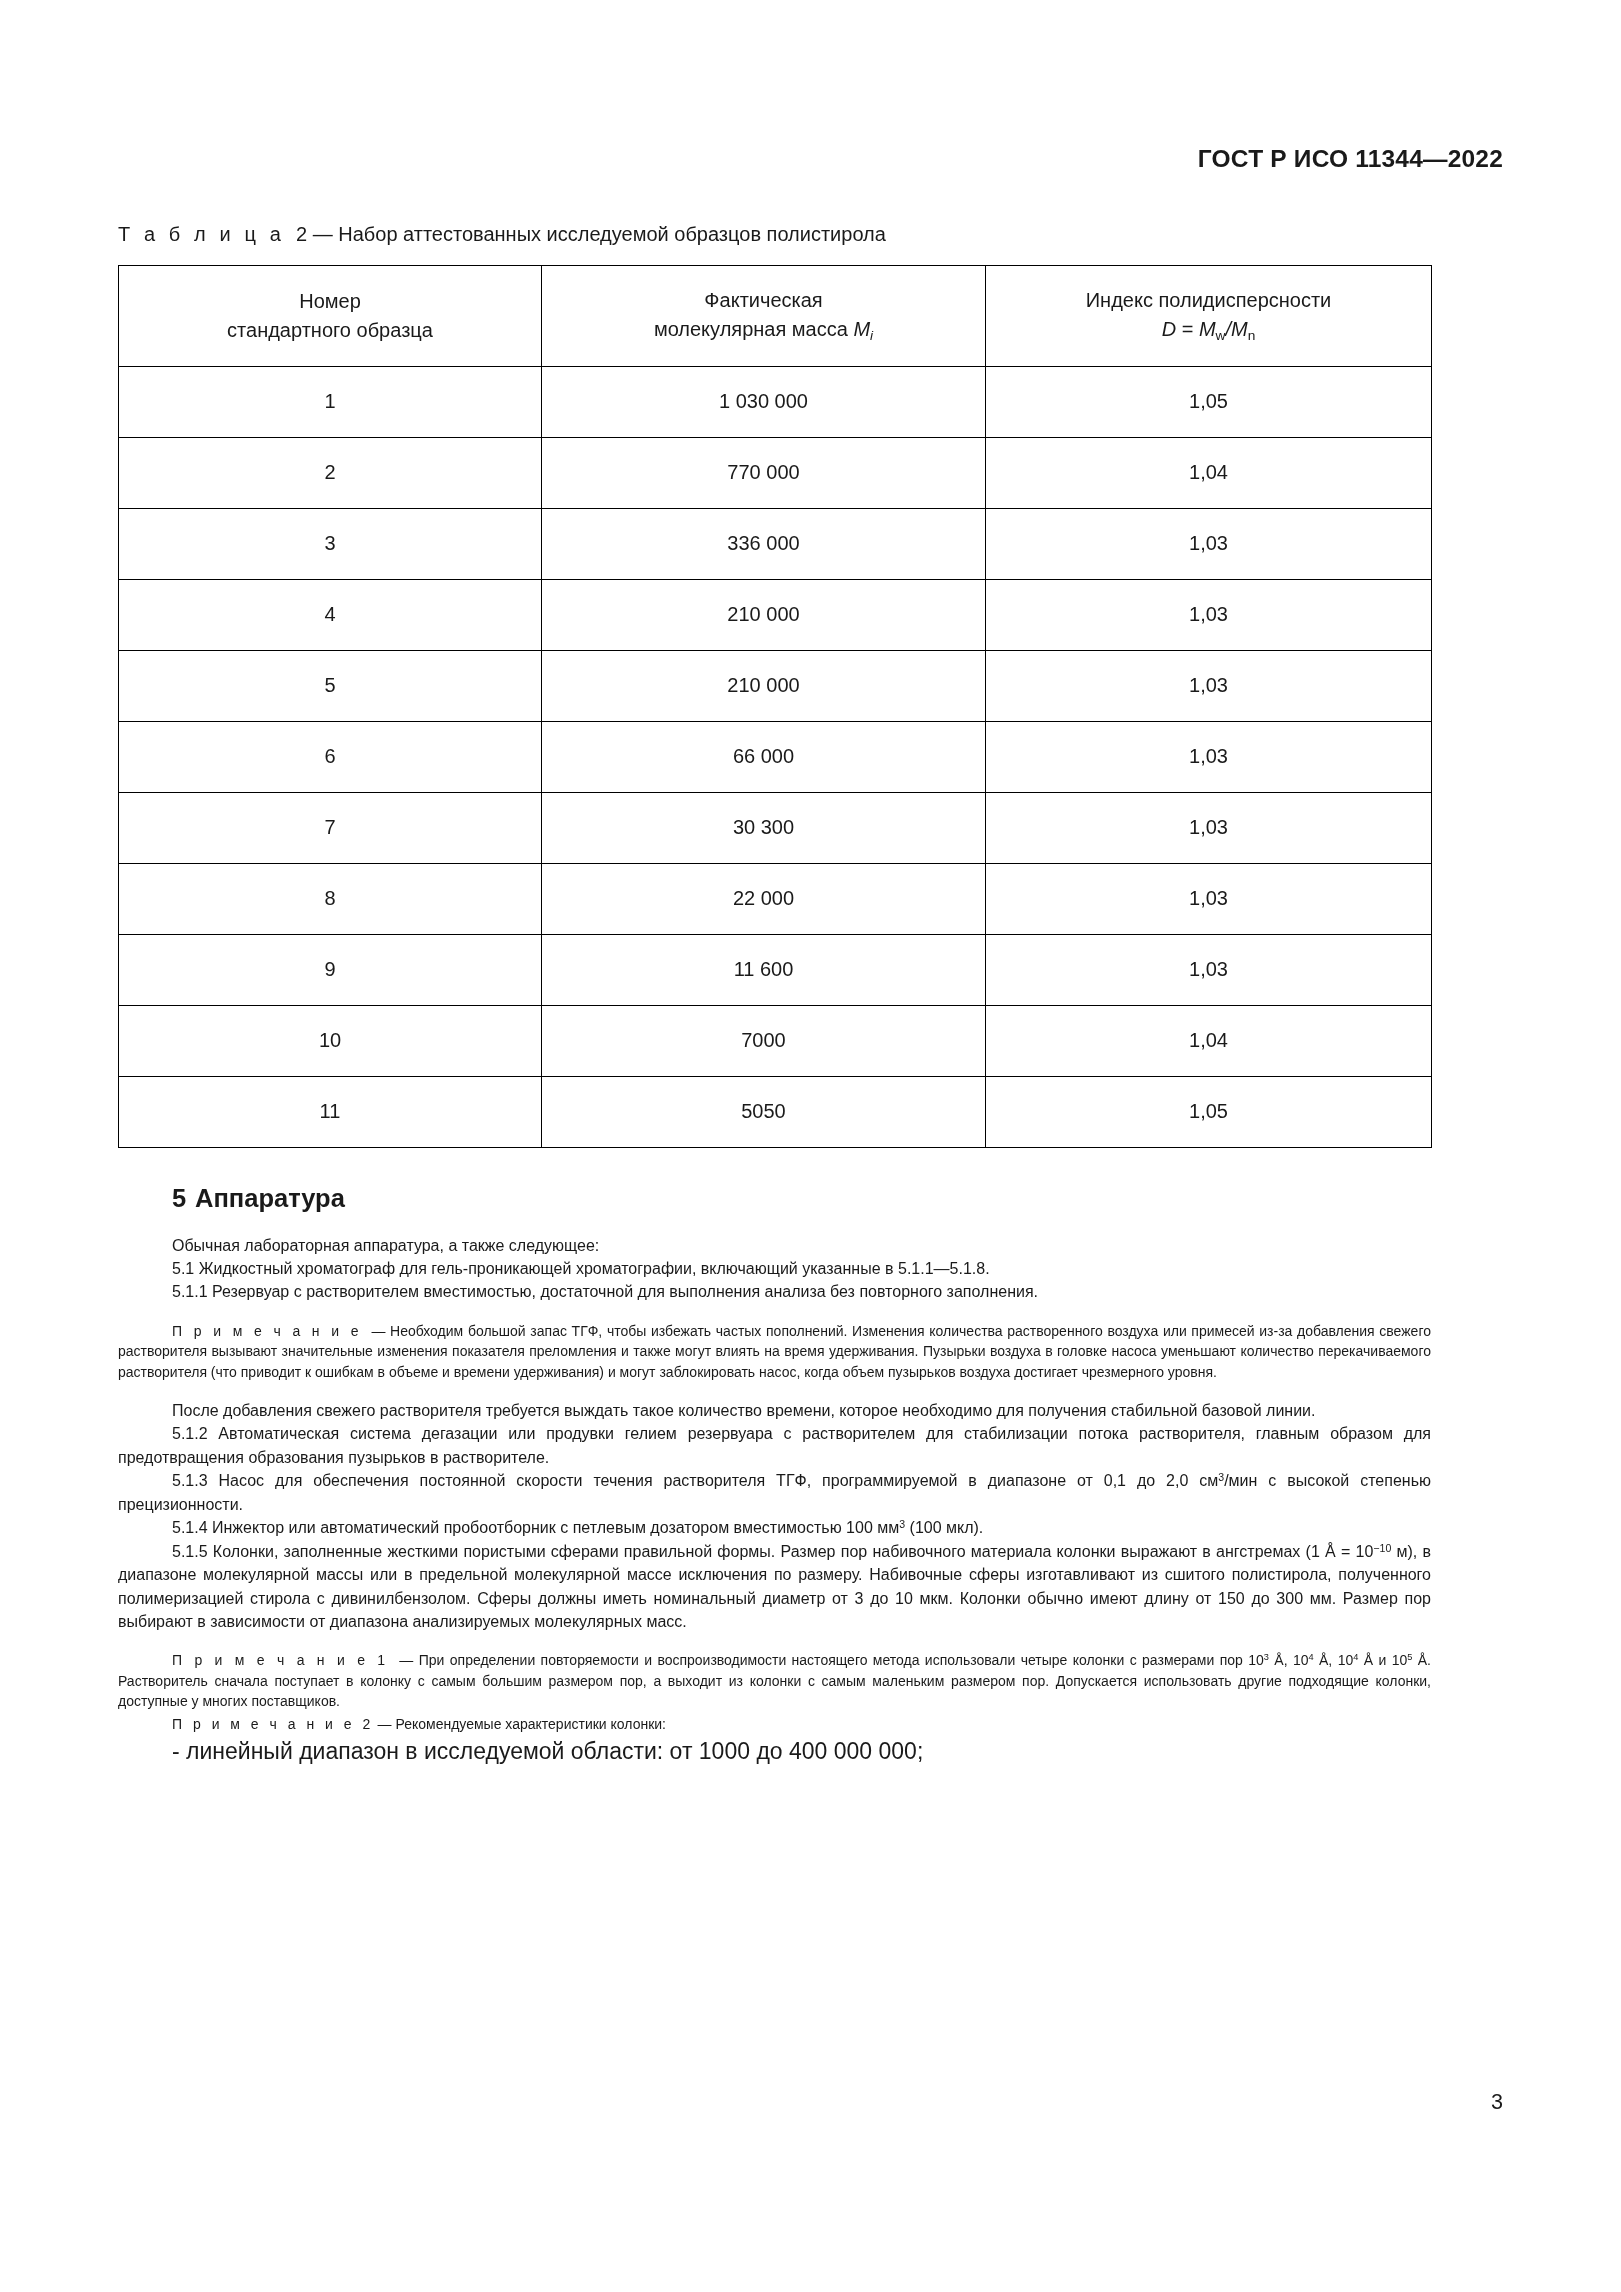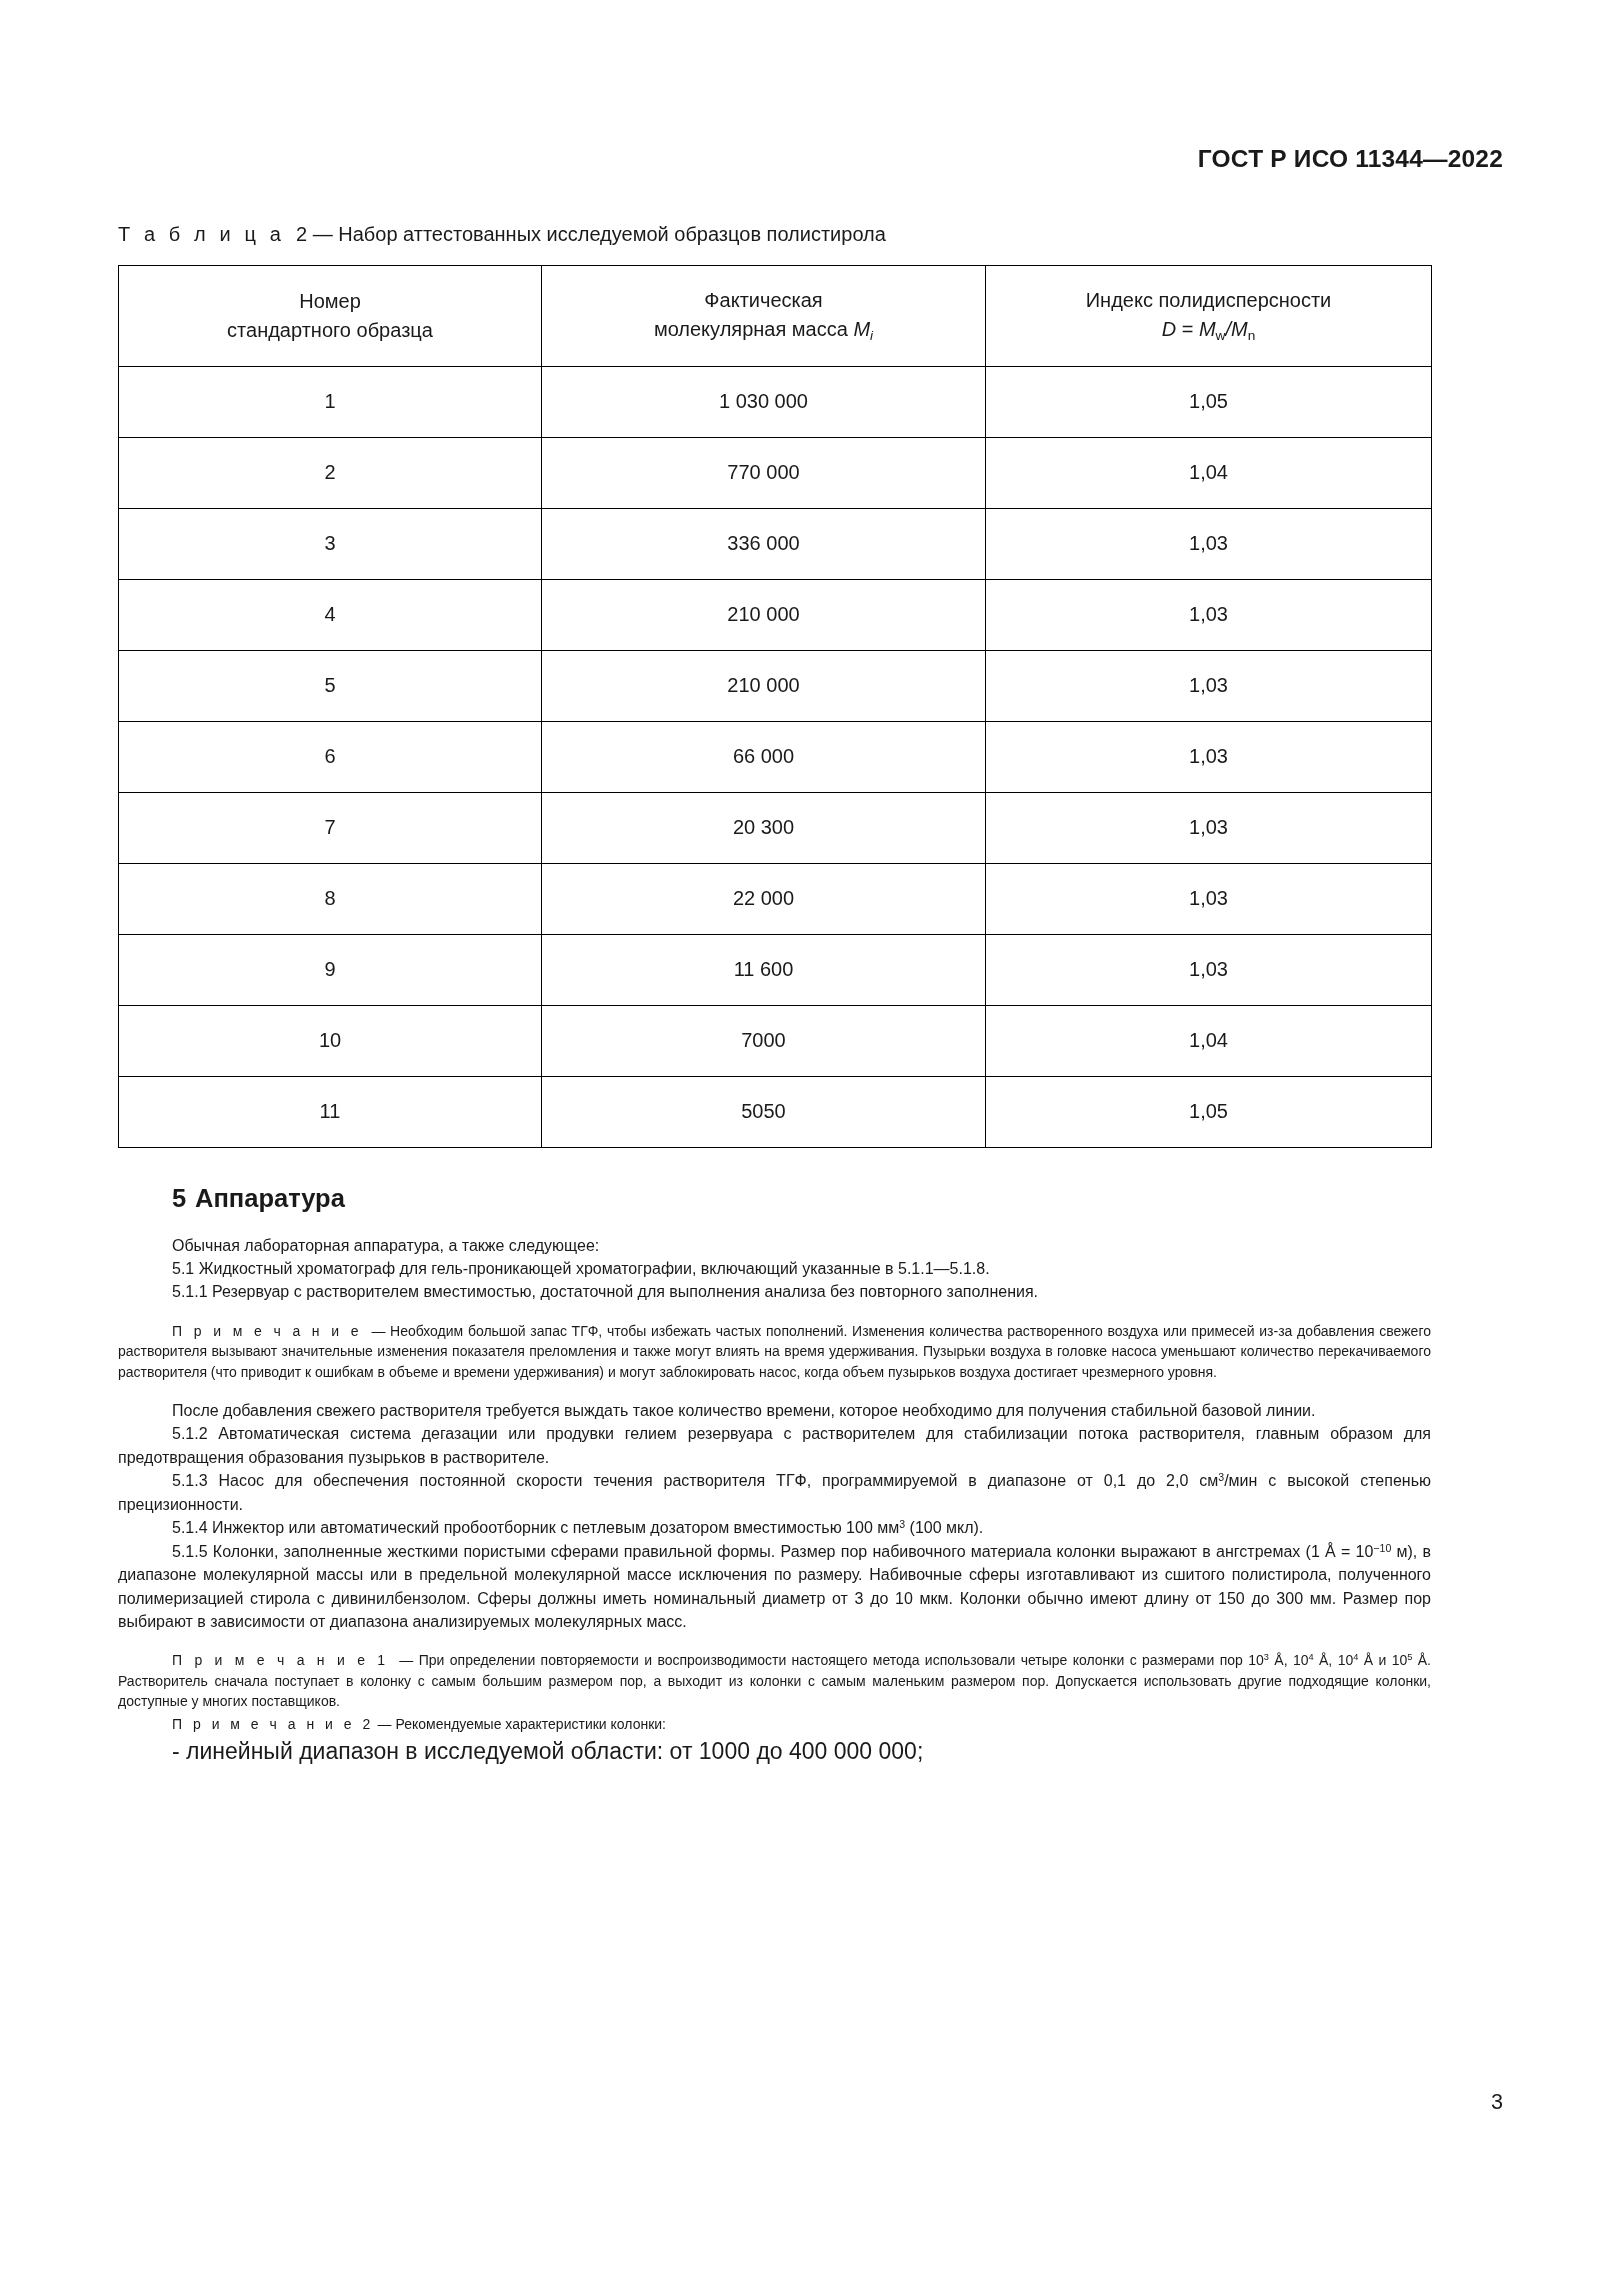--- a/index.html
+++ b/index.html
@@ -208,21 +208,21 @@
           <td>210 000</td>
           <td>1,03</td>
         </tr>
         <tr>
           <td>6</td>
           <td>66 000</td>
           <td>1,03</td>
         </tr>
         <tr>
           <td>7</td>
-          <td>20 300</td>
+          <td>30 300</td>
           <td>1,03</td>
         </tr>
         <tr>
           <td>8</td>
           <td>22 000</td>
           <td>1,03</td>
         </tr>
         <tr>
           <td>9</td>
           <td>11 600</td>

